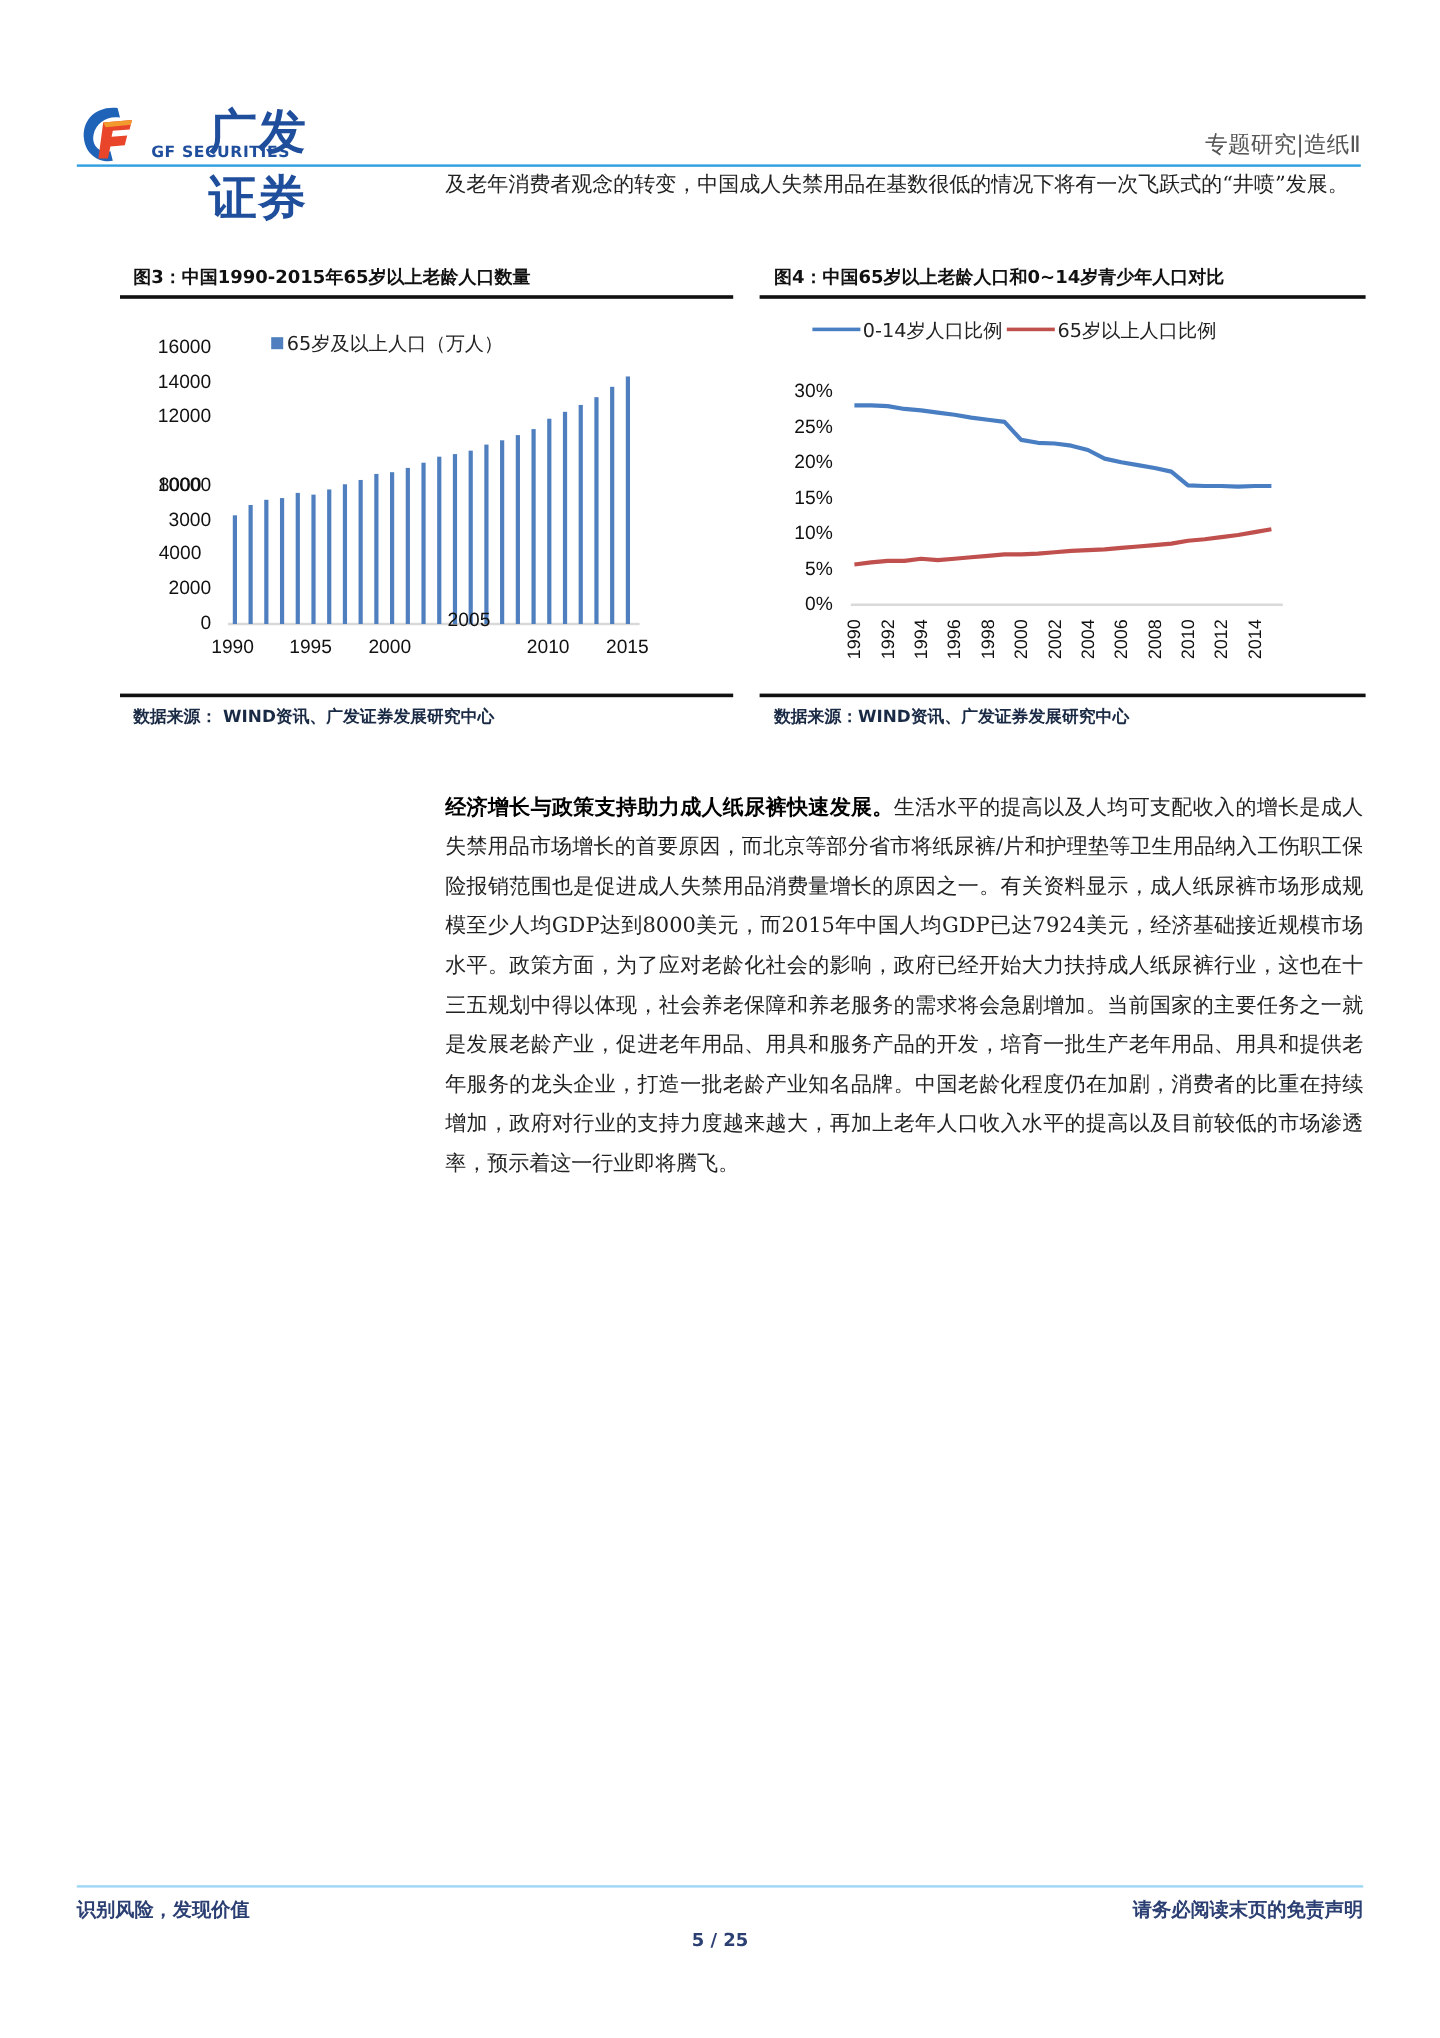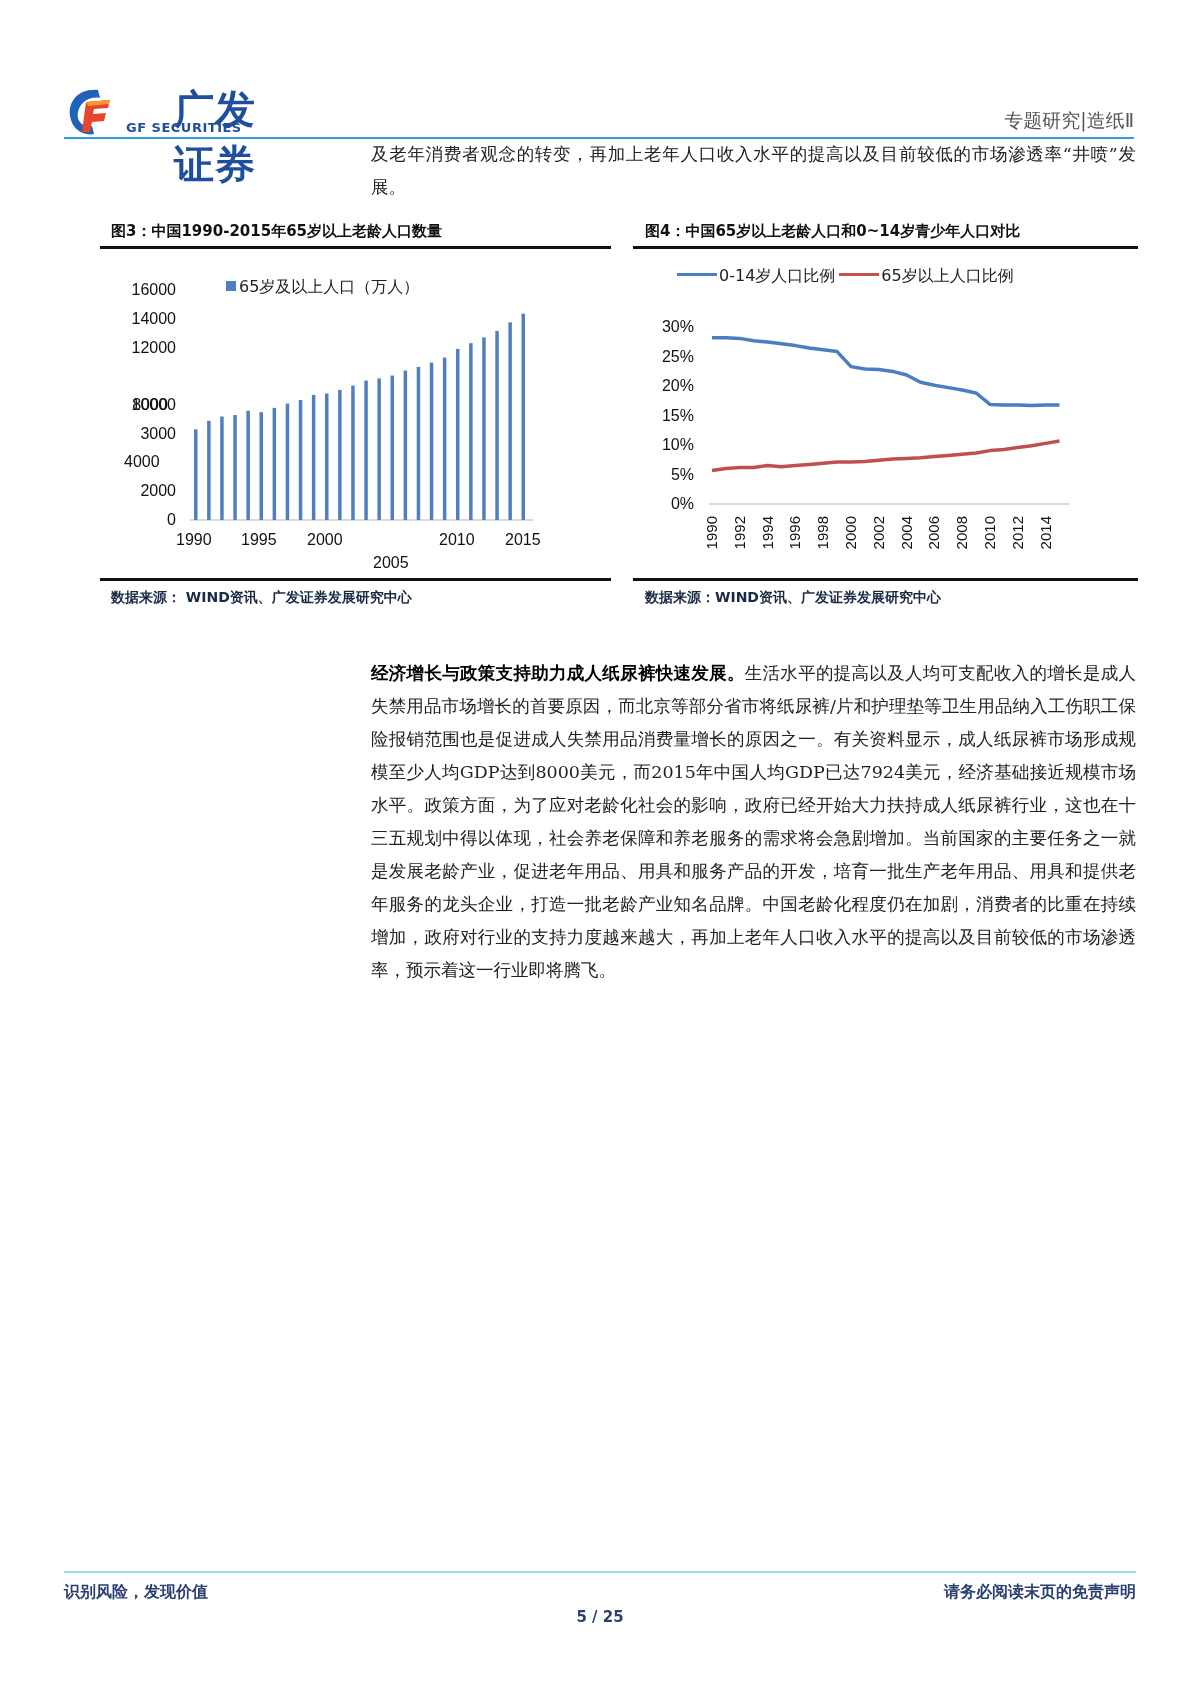--- a/index.html
+++ b/index.html
@@ -51,37 +51,37 @@
     <path d="M34 4 C16 2 4 14 6 30 C8 44 20 50 30 48 L28 40 C18 42 12 34 14 26 C16 16 26 10 36 12 Z" fill="#1f63b8"></path>
     <path d="M22 16 L46 14 L44 22 L30 23 L29 28 L42 27 L40 35 L28 36 L26 46 L18 46 Z" fill="#e8452a"></path>
     <path d="M22 16 L46 14 L45 18 L24 20 Z" fill="#f29a2e"></path>
   </svg>
   <div class="logo-cn">广发证券</div>
   <div class="logo-en">GF SECURITIES</div>
 </div>
 <div class="header-right">专题研究|造纸Ⅱ</div>
 <div class="header-line"></div>
 
-<div class="para" style="top:138px;">及老年消费者观念的转变，再加上老年人口收入水平的提高以及目前较低的市场渗透率“井喷”发展。</div>
+<div class="para" style="top:138px;">及老年消费者观念的转变，中国成人失禁用品在基数很低的情况下将有一次飞跃式的“井喷”发展。</div>
 
 <div class="fig-title" style="left:111px; top:222px;">图3：中国1990-2015年65岁以上老龄人口数量</div>
 <div class="rule" style="left:100px; top:246px; width:511px;"></div>
 
 <div class="legend" style="left:226px; top:277px;">
   <span class="sw"></span><span>65岁及以上人口（万人）</span>
 </div>
 
 <div>
   <div class="axis-lbl" style="left:124px; top:281px; width:52px; text-align:right;">16000</div>
   <div class="axis-lbl" style="left:124px; top:310px; width:52px; text-align:right;">14000</div>
   <div class="axis-lbl" style="left:124px; top:339px; width:52px; text-align:right;">12000</div>
   <div class="axis-lbl" style="left:124px; top:368px; width:52px; text-align:right;margin-top:28px;">10000</div>
   <div class="axis-lbl" style="left:124px; top:396px; width:52px; text-align:center;">8000</div>
   <div class="axis-lbl" style="left:124px; top:425px; width:52px; text-align:right;">3000</div>
-  <div class="axis-lbl" style="left:124px; top:453px; width:52px; text-align:left;">4000</div>
+  <div class="axis-lbl" style="left:124px; top:453px; width:52px; text-align:center;">4000</div>
   <div class="axis-lbl" style="left:124px; top:482px; width:52px; text-align:right;">2000</div>
   <div class="axis-lbl" style="left:124px; top:511px; width:52px; text-align:right;">0</div>
 </div>
 
 <svg id="fig3-svg" style="position:absolute; left:190px; top:290px;" width="350" height="235">
   <line x1="0" y1="230" x2="343" y2="230" stroke="#d9d9d9" stroke-width="2"></line>
   <g id="fig3-bars">
       <rect x="4" y="139.4375" width="3.5" height="90.5625" fill="#4f7fbf"></rect>
       <rect x="17.1" y="130.8125" width="3.5" height="99.1875" fill="#4f7fbf"></rect>
       <rect x="30.2" y="126.5" width="3.5" height="103.5" fill="#4f7fbf"></rect>
@@ -108,21 +108,21 @@
       <rect x="305.3" y="40.96875" width="3.5" height="189.03125" fill="#4f7fbf"></rect>
       <rect x="318.4" y="32.34375" width="3.5" height="197.65625" fill="#4f7fbf"></rect>
       <rect x="331.5" y="23.71875" width="3.5" height="206.28125" fill="#4f7fbf"></rect>
     </g>
 </svg>
 
 <div>
   <div class="axis-lbl" style="left:176px; top:531px;">1990</div>
   <div class="axis-lbl" style="left:241px; top:531px;">1995</div>
   <div class="axis-lbl" style="left:307px; top:531px;">2000</div>
-  <div class="axis-lbl" style="left:373px; top:554px;">2005</div>
+  <div class="axis-lbl" style="left:373px; top:509px;">2005</div>
   <div class="axis-lbl" style="left:439px; top:531px;">2010</div>
   <div class="axis-lbl" style="left:505px; top:531px;">2015</div>
 </div>
 
 <div class="rule" style="left:100px; top:578px; width:511px;"></div>
 <div class="fig-source" style="left:111px; top:589px;">数据来源：  WIND资讯、广发证券发展研究中心</div>
 
 <div class="fig-title" style="left:645px; top:222px;">图4：中国65岁以上老龄人口和0~14岁青少年人口对比</div>
 <div class="rule" style="left:633px; top:246px; width:505px;"></div>
 

